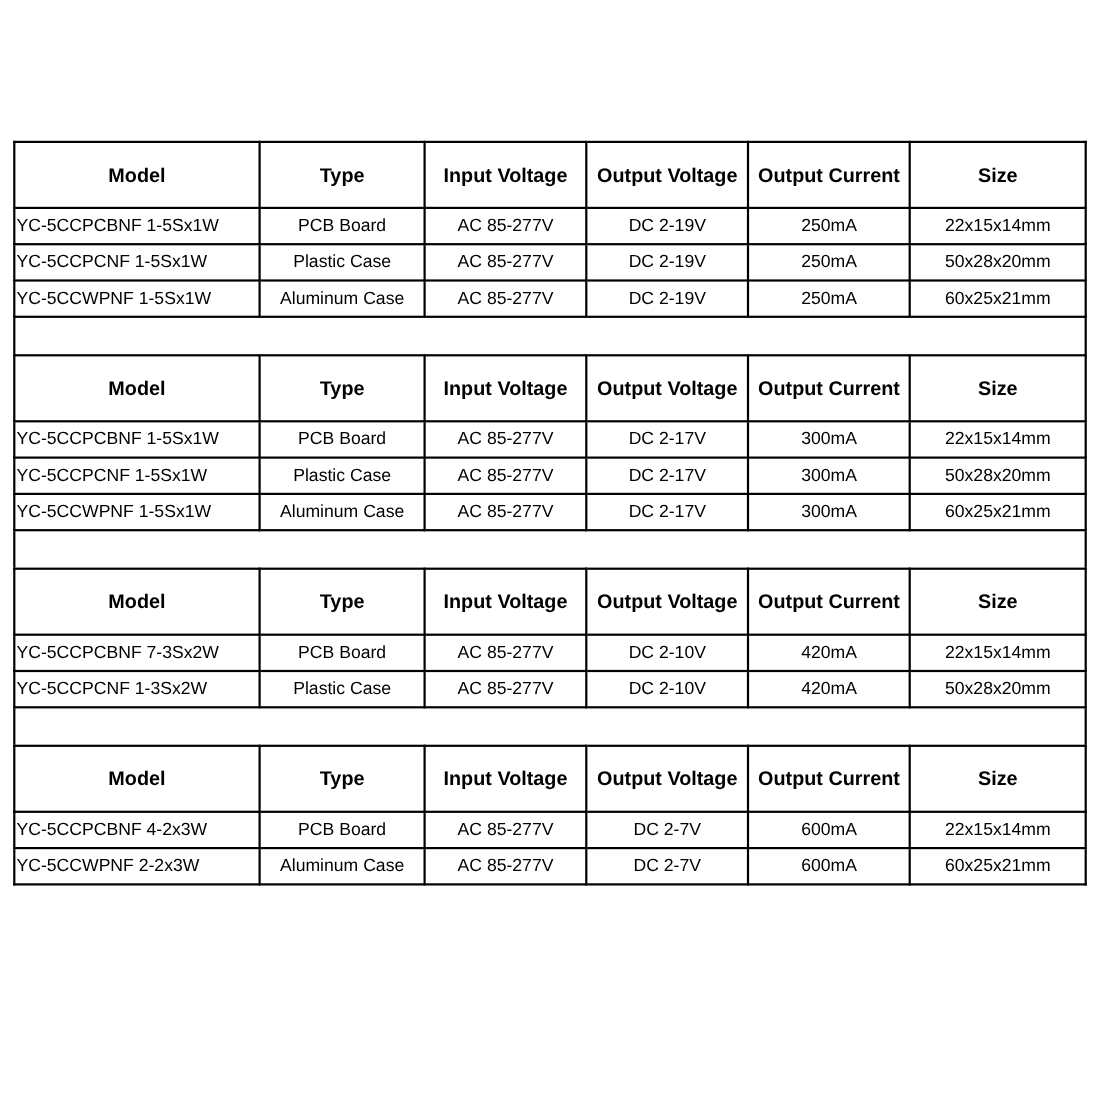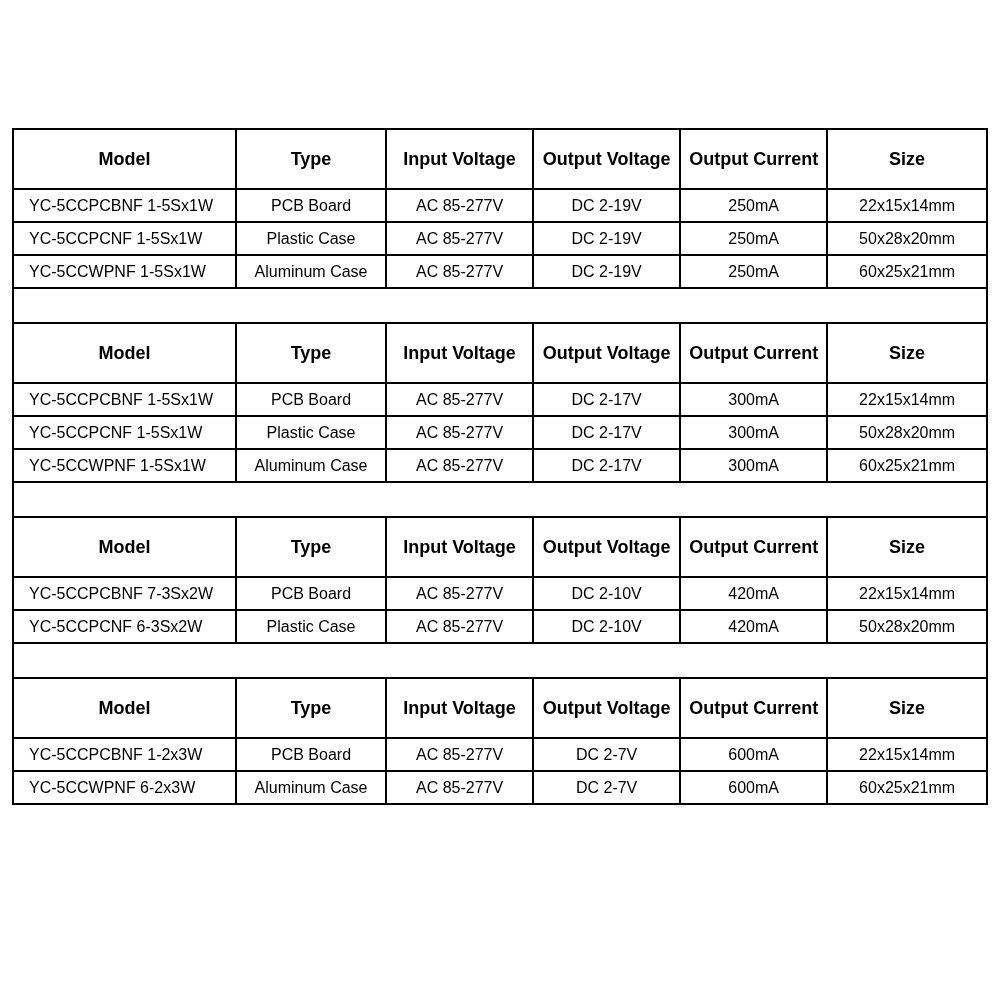--- a/index.html
+++ b/index.html
@@ -30,21 +30,21 @@
     font-weight:bold;
     text-align:center;
   }
   .spec td {
     height:33px;
     font-size:16px;
     text-align:center;
   }
   .spec td.model {
     text-align:left;
-    padding-left:15px;
+    padding-left:1px;
   }
   .gap {
     height:33px;
     border-left:2px solid #000000;
     border-right:2px solid #000000;
   }
   col.c-model { width:22.9%; }
   col.c-type { width:15.4%; }
   col.c-inv { width:15.1%; }
   col.c-outv { width:15.1%; }
@@ -170,21 +170,21 @@
     </tr>
     <tr>
       <td class="model">YC-5CCPCBNF 7-3Sx2W</td>
       <td>PCB Board</td>
       <td>AC 85-277V</td>
       <td>DC 2-10V</td>
       <td>420mA</td>
       <td>22x15x14mm</td>
     </tr>
     <tr>
-      <td class="model">YC-5CCPCNF 6-3Sx2W</td>
+      <td class="model">YC-5CCPCNF 1-3Sx2W</td>
       <td>Plastic Case</td>
       <td>AC 85-277V</td>
       <td>DC 2-10V</td>
       <td>420mA</td>
       <td>50x28x20mm</td>
     </tr>
   </tbody>
     </table>
 
   <div class="gap"></div>
@@ -201,29 +201,29 @@
     <tbody>
         <tr>
       <th>Model</th>
       <th>Type</th>
       <th>Input Voltage</th>
       <th>Output Voltage</th>
       <th>Output Current</th>
       <th>Size</th>
     </tr>
     <tr>
-      <td class="model">YC-5CCPCBNF 1-2x3W</td>
+      <td class="model">YC-5CCPCBNF 4-2x3W</td>
       <td>PCB Board</td>
       <td>AC 85-277V</td>
       <td>DC 2-7V</td>
       <td>600mA</td>
       <td>22x15x14mm</td>
     </tr>
     <tr>
-      <td class="model">YC-5CCWPNF 6-2x3W</td>
+      <td class="model">YC-5CCWPNF 2-2x3W</td>
       <td>Aluminum Case</td>
       <td>AC 85-277V</td>
       <td>DC 2-7V</td>
       <td>600mA</td>
       <td>60x25x21mm</td>
     </tr>
   </tbody>
     </table>
 
 </div>

